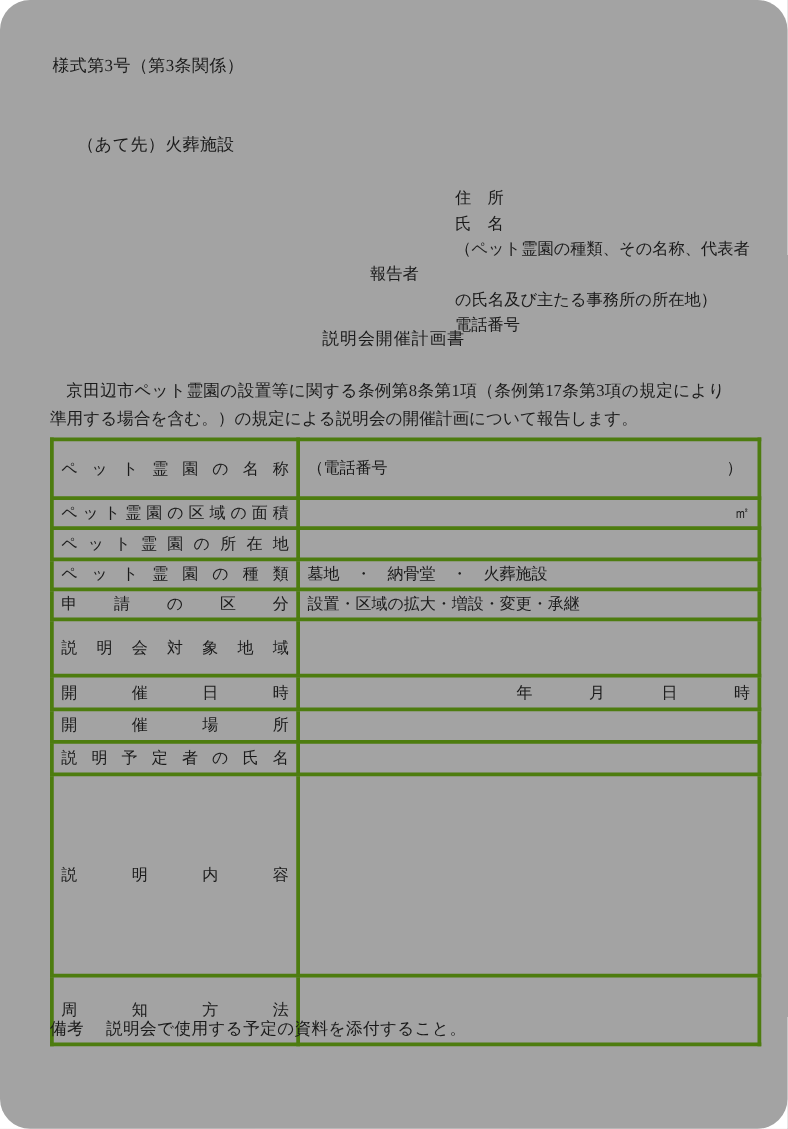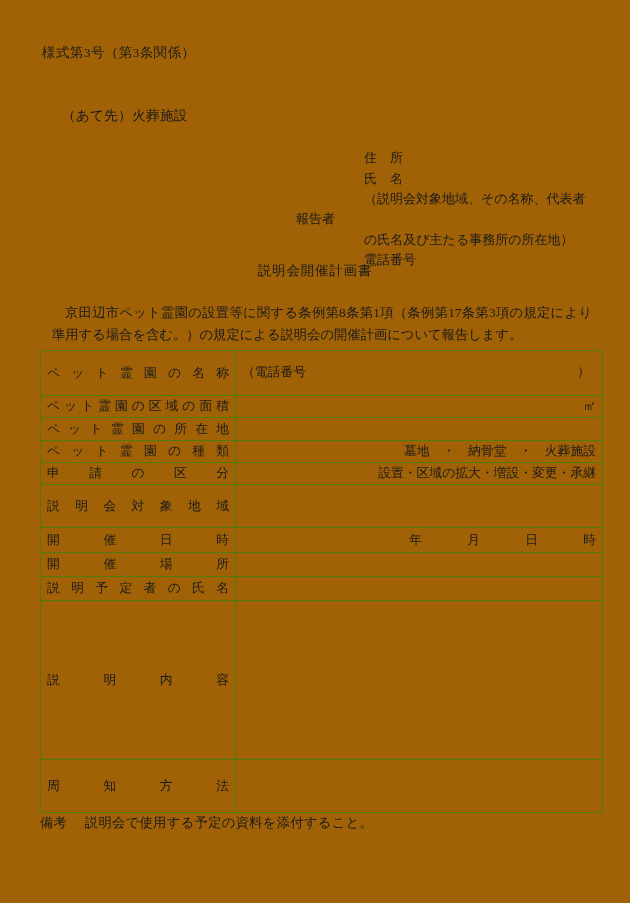--- a/index.html
+++ b/index.html
@@ -13,21 +13,22 @@
     height: 903px;
     position: relative;
     font-family: "Liberation Serif", "DejaVu Serif", serif;
     color: #1a1a1a;
     font-size: 13px;
     overflow: hidden;
   }
   .page {
     position: absolute;
     inset: 0;
-    background: #a16207;
+    background: #a3a3a3;
+    border-radius: 24px;
   }
 
   
   .form-no {
     position: absolute;
     left: 42px;
     top: 44px;
     font-size: 13.5px;
     letter-spacing: 0.4px;
     white-space: nowrap;
@@ -83,57 +84,57 @@
     right: 0;
     top: 262px;
     text-align: center;
     font-size: 13.5px;
     letter-spacing: 0.8px;
   }
 
   
   .body-par {
     position: absolute;
-    left: 52px;
+    left: 40px;
     top: 302px;
     width: 540px;
     font-size: 13.3px;
     line-height: 22px;
     text-align: justify;
     text-justify: inter-character;
     text-indent: 13px;
   }
 
   
   .form-table {
     position: absolute;
     left: 40px;
     top: 350px;
     width: 538px;
     border-collapse: collapse;
     table-layout: fixed;
   }
   .form-table td {
-    border: 1px solid #4d7c0f;
+    border: 3px solid #4d7c0f;
     font-size: 12.8px;
     padding: 0 6px;
     vertical-align: middle;
   }
   .form-table td.label {
     width: 182px;
     text-align: justify;
     text-align-last: justify;
     text-justify: inter-character;
     letter-spacing: 0;
     white-space: nowrap;
   }
   .form-table td.value {
     width: 354px;
   }
-  .val-center { text-align: right; }
+  .val-center { text-align: left; }
   .val-right  { text-align: right; padding-right: 10px; }
   .val-phone {
     display: block;
     text-align: left;
     position: relative;
     padding-bottom: 2px;
   }
   .val-phone .close-paren {
     position: absolute;
     right: 6px;
@@ -167,21 +168,21 @@
     <div class="reporter-row">
       <span class="reporter-label"></span>
       <span class="reporter-value">住　所</span>
     </div>
     <div class="reporter-row">
       <span class="reporter-label"></span>
       <span class="reporter-value">氏　名</span>
     </div>
     <div class="reporter-row">
       <span class="reporter-label">報告者</span>
-      <span class="reporter-value">（説明会対象地域、その名称、代表者</span>
+      <span class="reporter-value">（ペット霊園の種類、その名称、代表者</span>
     </div>
     <div class="reporter-row">
       <span class="reporter-label"></span>
       <span class="reporter-value">の氏名及び主たる事務所の所在地）</span>
     </div>
     <div class="reporter-row">
       <span class="reporter-label"></span>
       <span class="reporter-value">電話番号</span>
     </div>
   </div>

